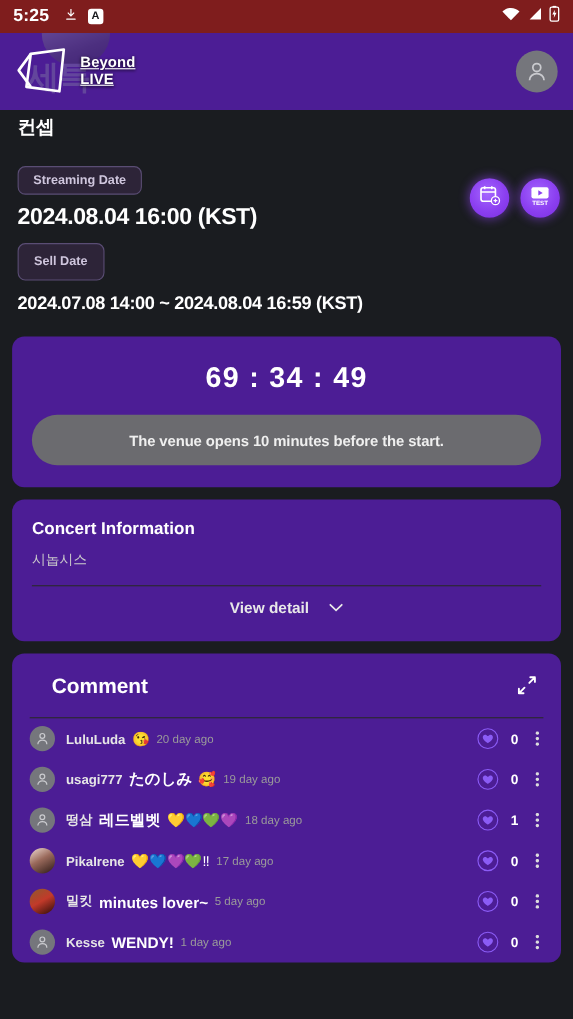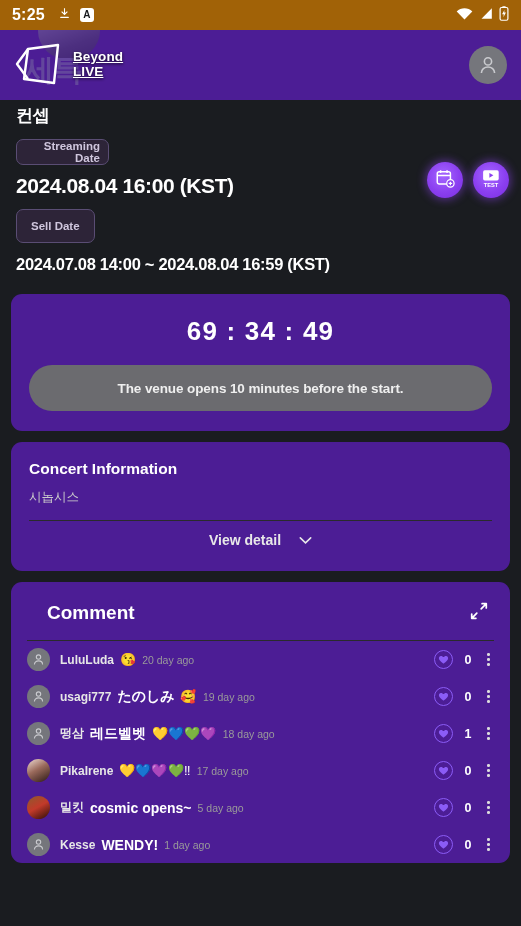--- a/index.html
+++ b/index.html
@@ -8,21 +8,21 @@
     background:#1a1c20;
     font-family:"Liberation Sans", sans-serif;
     color:#ffffff;
     overflow:hidden;
   }
   body { position:relative; }
 
   
   .statusbar{
     height:30px; display:flex; align-items:center;
-    padding:0 12px; background:#a16207; position:relative; z-index:40;
+    padding:0 12px; background:#7f1d1d; position:relative; z-index:40;
   }
   .sb-time{ font-size:16px; font-weight:700; letter-spacing:.2px; }
   .sb-left-icons{ display:flex; align-items:center; gap:9px; margin-left:13px; }
   .sb-right{ margin-left:auto; display:flex; align-items:center; gap:6px; }
   .app-badge{
     width:14px;height:14px;border-radius:3px;background:#fff;color:#16181c;
     font-size:10px;font-weight:700;display:flex;align-items:center;justify-content:center;
     line-height:1;
   }
 
@@ -59,22 +59,22 @@
   
   .info{ padding:4px 16px 6px; position:relative; }
   .concept-title{ font-size:17px; font-weight:700; letter-spacing:-.2px; }
   .badge{
     display:inline-flex; align-items:center; justify-content:center;
     background:#2d2438; border:1px solid #5a4d74; border-radius:7px;
     color:#cfc6dd; font-size:11.5px; font-weight:700;
     padding:16px 14px; line-height:1.05;
   }
   .badge-streaming{
-    height:26px; margin-top:12px; overflow:hidden; width:93px;
-    padding:0 8px; text-align:right; word-break:break-word;
+    height:26px; margin-top:24px; overflow:hidden; width:113px;
+    padding:0 8px; text-align:left; word-break:break-word;
   }
   .badge-sell{ height:26px; margin-top:11px; }
   .big-date{
     font-size:21px; font-weight:700; letter-spacing:-.4px; margin-top:9px;
   }
   .range-date{
     font-size:16.5px; font-weight:700; letter-spacing:-.3px; margin-top:12px;
   }
   .action-btns{
     position:absolute; right:12px; top:62px; display:flex; gap:10px;
@@ -373,21 +373,21 @@
             <i></i>
             <i></i>
             <i></i>
           </div>
         </div>
       </div>
       <div class="cmt-row">
         <div class="cmt-av photo-b"></div>
         <div class="cmt-body">
           <span class="cmt-user">밀킷</span>
-          <span class="cmt-text">cosmic opens~</span>
+          <span class="cmt-text">minutes lover~</span>
           <span class="cmt-time">5 day ago</span>
         </div>
         <div class="cmt-right">
           <div class="like-circle">
             <svg width="11" height="11" viewBox="0 0 24 24" fill="#8b5cf6">
               <path d="M12 21s-7.8-4.9-9.6-9.3C.9 8 3.1 4.4 6.6 4.4c2.1 0 3.6 1.2 4.4 2.4h2c.8-1.2 2.3-2.4 4.4-2.4 3.5 0 5.7 3.6 4.2 7.3C19.8 16.1 12 21 12 21z"></path>
             </svg>
           </div>
           <span class="like-count">0</span>
           <div class="kebab">

